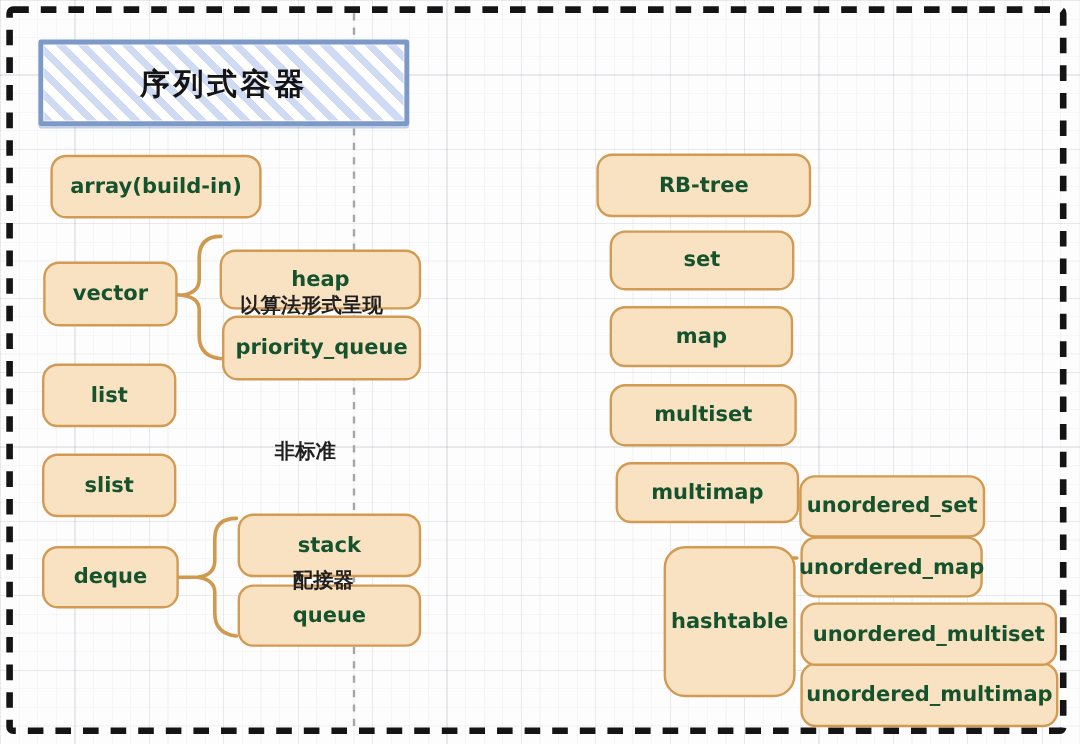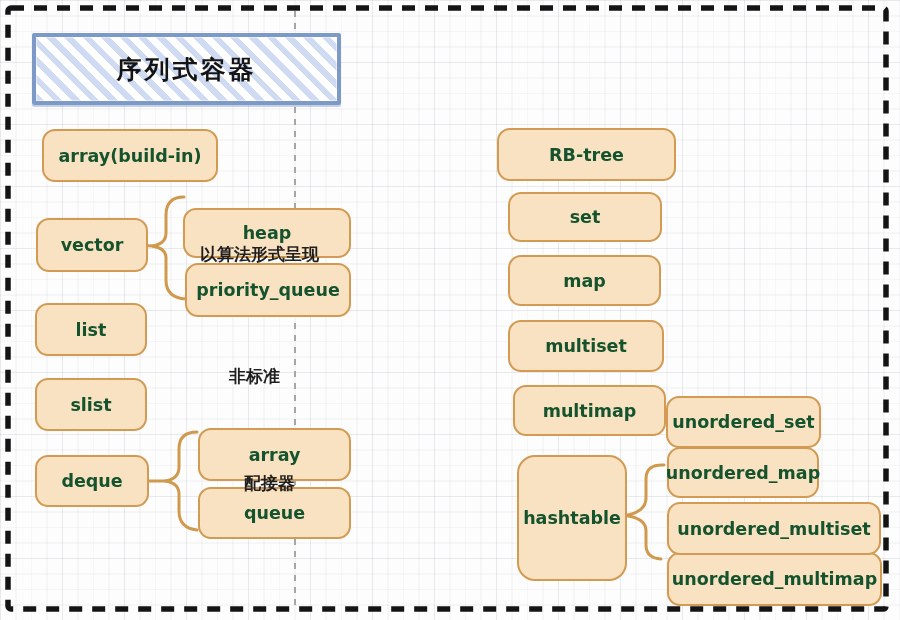--- a/index.html
+++ b/index.html
@@ -26,21 +26,21 @@
     white-space:nowrap;
   }
   .node{
     position:absolute;z-index:2;
     display:flex;align-items:center;justify-content:center;
     background:#f9e2c1;
     border:2.5px solid #d29a52;border-radius:13px;
     font-size:17.5px;font-weight:700;color:#14532d;
     white-space:nowrap;
   }
-  .node--tall{border-radius:18px;}
+  .node--tall{border-radius:18px;margin-left:36px;}
   .note{
     position:absolute;z-index:5;
     font-size:17px;font-weight:600;color:#1f1f1f;
     white-space:nowrap;
   }
 </style>
 </head>
 <body>
 
 <div id="stage">
@@ -85,21 +85,21 @@
   <div class="node" style="left:35px;top:303px;width:108px;height:49px">
     <span>list</span>
   </div>
   <div class="node" style="left:35px;top:378px;width:108px;height:49px">
     <span>slist</span>
   </div>
   <div class="node" style="left:35px;top:455px;width:110px;height:48px">
     <span>deque</span>
   </div>
   <div class="node" style="left:198px;top:428px;width:149px;height:49px">
-    <span>array</span>
+    <span>stack</span>
   </div>
   <div class="node" style="left:198px;top:487px;width:149px;height:48px">
     <span>queue</span>
   </div>
 
   <div class="note" style="left:200px;top:243px;width:132px">以算法形式呈现</div>
   <div class="note" style="left:229px;top:365px;width:60px">非标准</div>
   <div class="note" style="left:244px;top:472px;width:58px">配接器</div>
 
   <div class="node" style="left:497px;top:128px;width:175px;height:49px">

